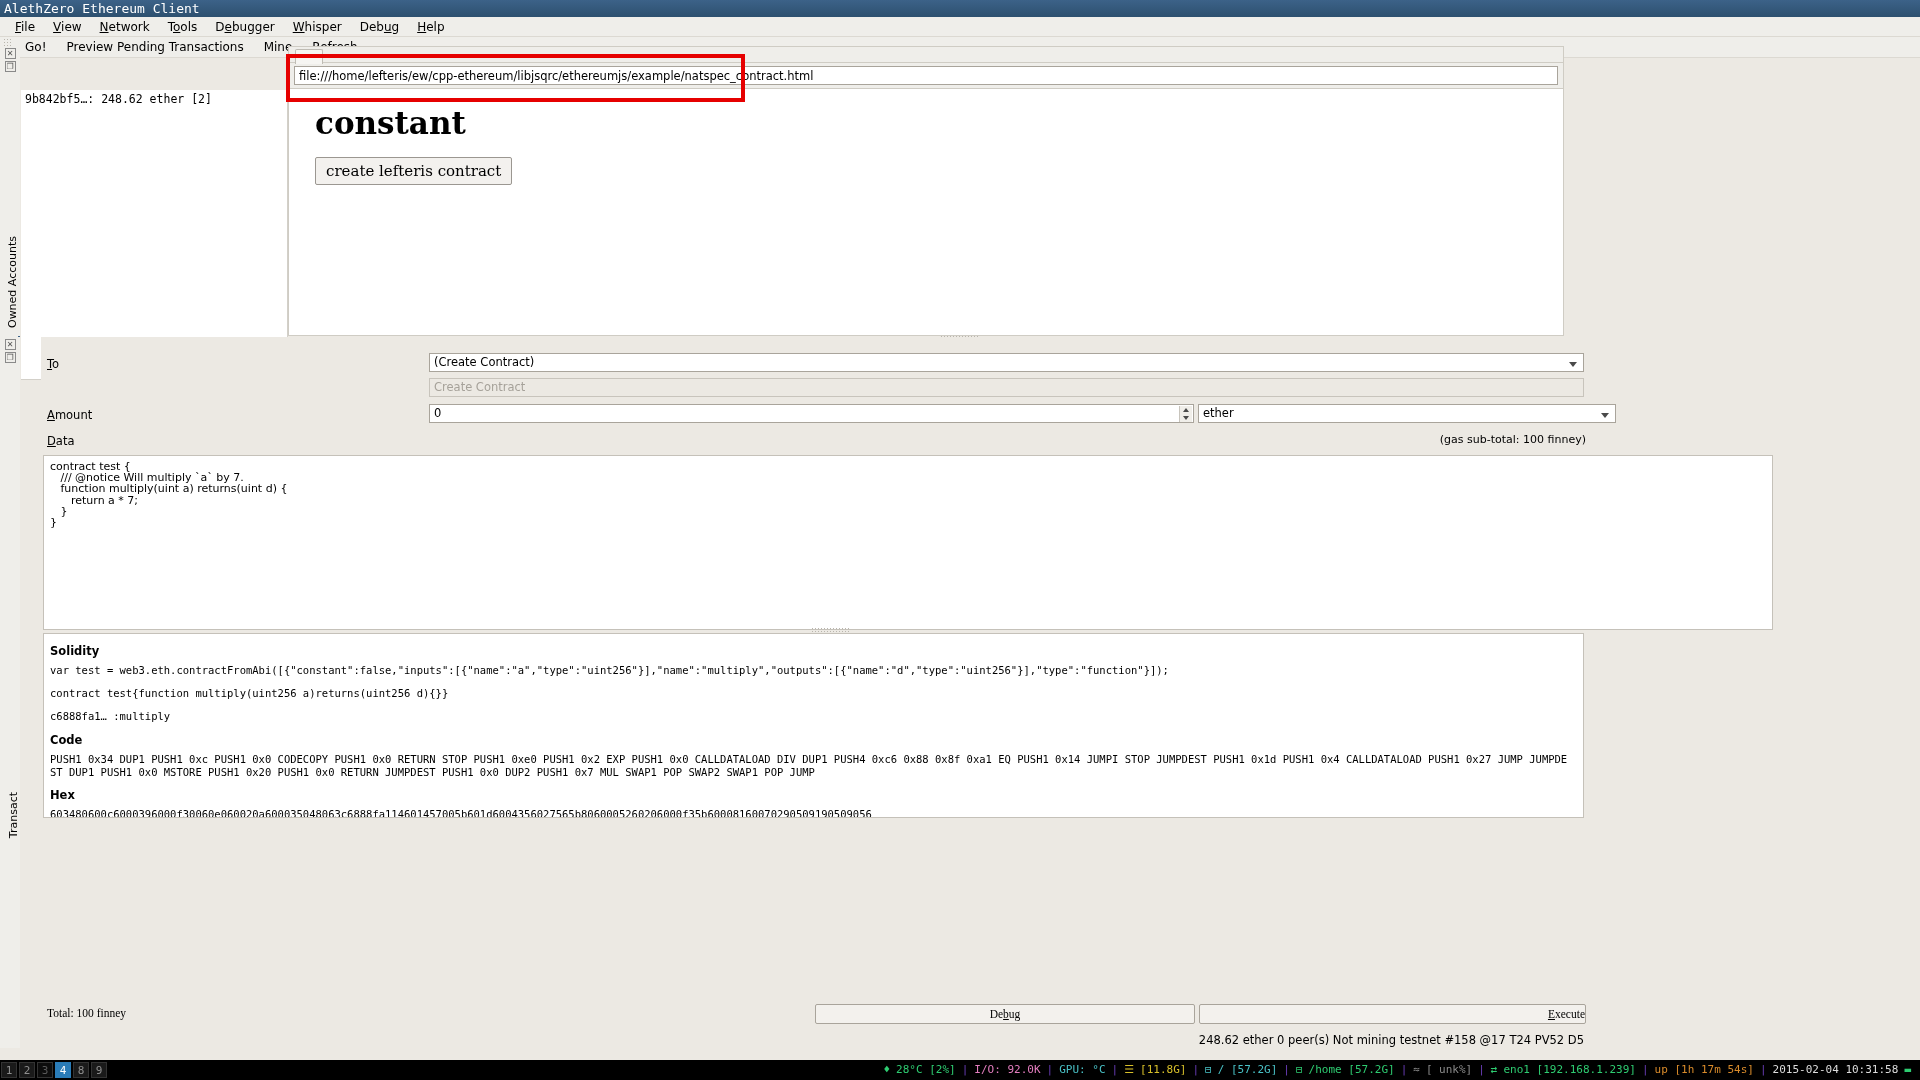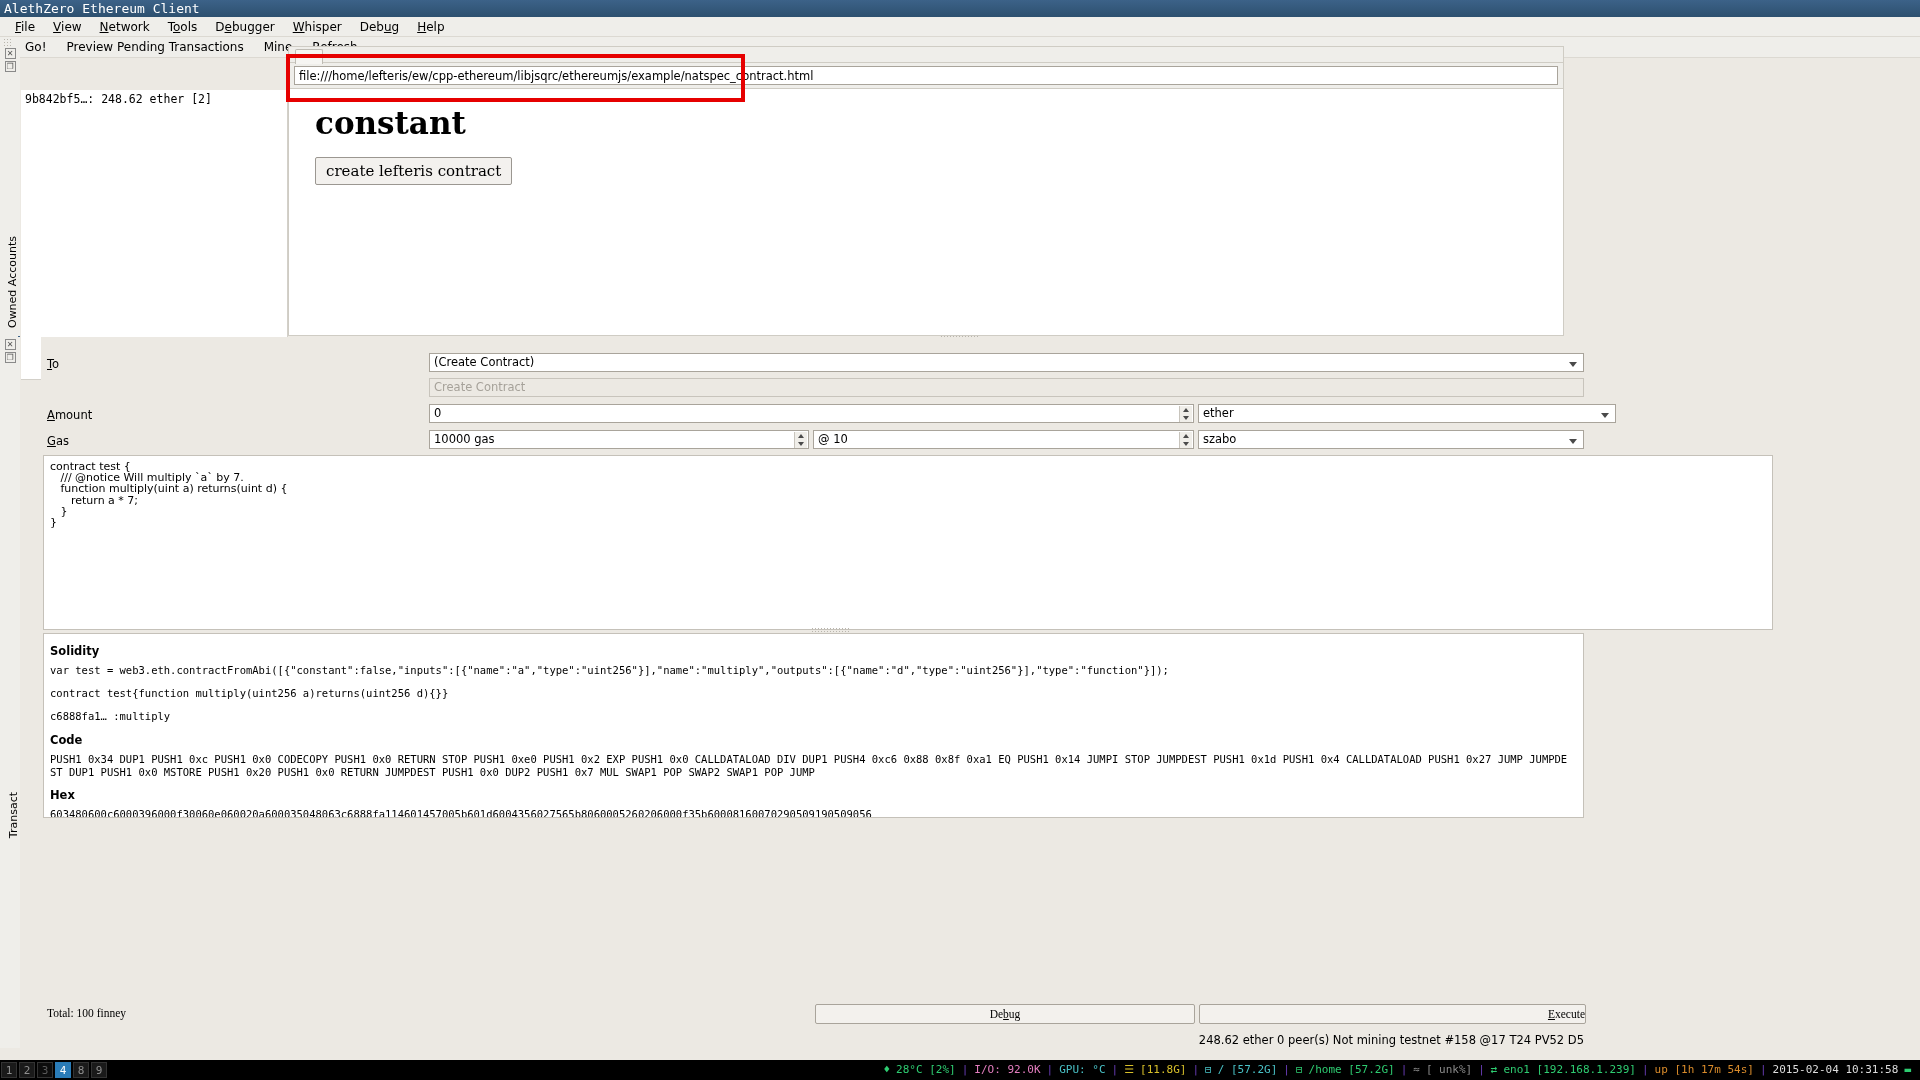--- a/index.html
+++ b/index.html
@@ -436,40 +436,20 @@
         <span class="spin">
             <i></i>
             <i class="dn"></i>
           </span>
       </div>
       <div class="fctl combo" style="left:1157px;width:418px;">
         <span>ether</span>
       </div>
     </div>
 
-    <div class="formrow" style="margin-top:4px;">
-      <div class="flabel"><u>G</u>as</div>
-      <div class="fctl" style="left:388px;width:380px;">
-        <span>10000 gas</span>
-        <span class="spin">
-            <i></i>
-            <i class="dn"></i>
-          </span>
-      </div>
-      <div class="fctl" style="left:772px;width:381px;">
-        <span>@ 10</span>
-        <span class="spin">
-            <i></i>
-            <i class="dn"></i>
-          </span>
-      </div>
-      <div class="fctl combo" style="left:1157px;width:386px;">
-        <span>szabo</span>
-      </div>
-    </div>
 
     <div class="formrow" style="margin-top:4px;">
       <div class="flabel"><u>D</u>ata</div>
       <div class="gassub">(gas sub-total: 100 finney)</div>
     </div>
 
     <div class="dataarea">contract test {
    /// @notice Will multiply `a` by 7.
    function multiply(uint a) returns(uint d) {
       return a * 7;

